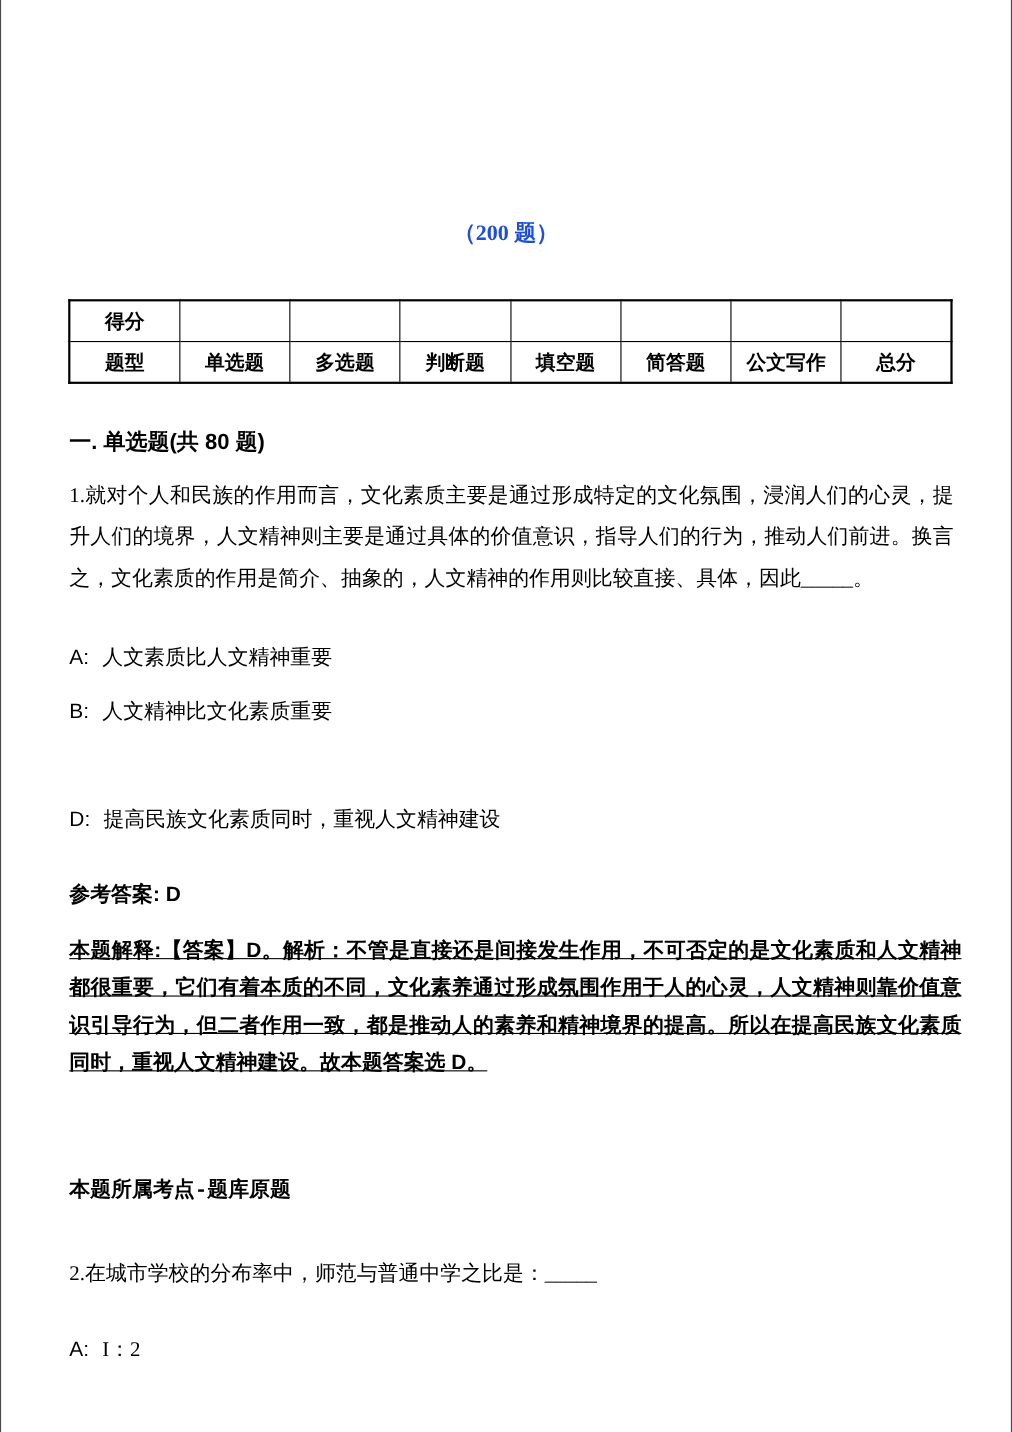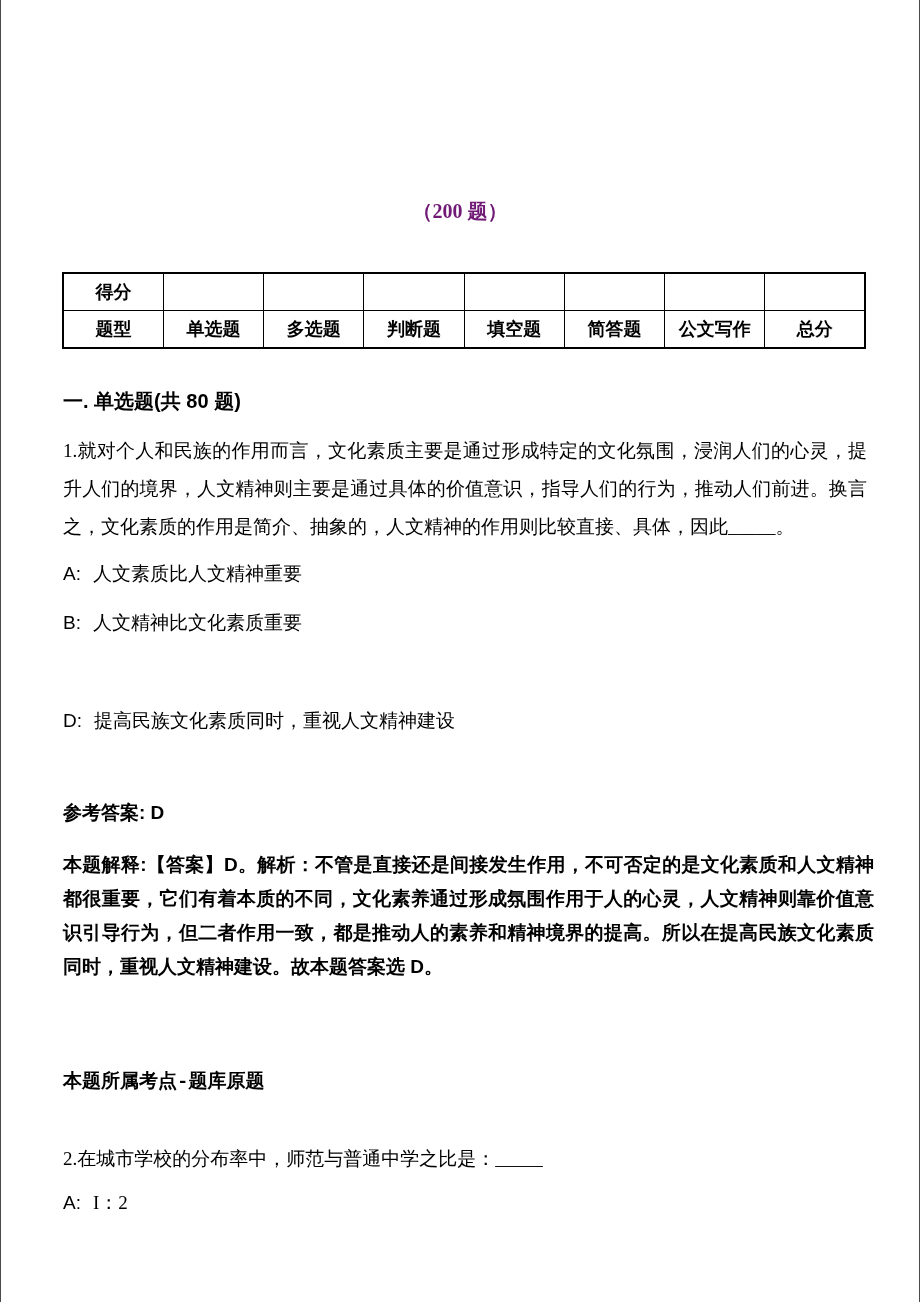--- a/index.html
+++ b/index.html
@@ -19,21 +19,21 @@
     position:absolute;top:46px;left:40px;right:40px;
     text-align:center;
     font-size:34px;font-weight:bold;
     line-height:70px;
     letter-spacing:1px;
   }
   .subtitle{
     position:absolute;top:198px;left:0;right:0;
     text-align:center;
     font-size:20px;font-weight:bold;
-    color:#701a75;
+    color:#1d4ed8;
   }
   .score-table{
     position:absolute;top:272px;left:61px;
     width:804px;
     border-collapse:collapse;
     table-layout:fixed;
   }
   .score-table th,.score-table td{
     border:1px solid #000;
     height:36px;
@@ -54,20 +54,21 @@
     position:absolute;left:62px;right:52px;
     font-size:19px;line-height:38px;
     text-align:justify;
   }
   .q1{top:432px;}
   .q2{top:1140px;}
   .option{
     position:absolute;left:62px;right:60px;
     font-size:19px;
     font-family:"Liberation Serif","DejaVu Serif",serif;
+    margin-top:24px;
   }
   .option .opt-label{
     font-family:"Liberation Sans","DejaVu Sans",sans-serif;
     margin-right:12px;
   }
   .opt-a1{top:561px;}
   .opt-b1{top:610px;}
   .opt-c1{top:659px;}
   .opt-d1{top:708px;}
   .opt-a2{top:1190px;}
@@ -75,20 +76,21 @@
     position:absolute;top:800px;left:62px;
     font-size:19px;font-weight:bold;
     font-family:"Liberation Sans","DejaVu Sans",sans-serif;
   }
   .explanation{
     position:absolute;top:848px;left:62px;right:45px;
     font-size:19px;font-weight:bold;
     line-height:34px;
     text-align:justify;
     font-family:"Liberation Sans","DejaVu Sans",sans-serif;
+    text-decoration:underline;
   }
   .knowledge-point{
     position:absolute;top:1068px;left:62px;
     font-size:19px;font-weight:bold;
     font-family:Liberation Mono, monospace;
   }
 </style>
 </head>
 <body>
 

